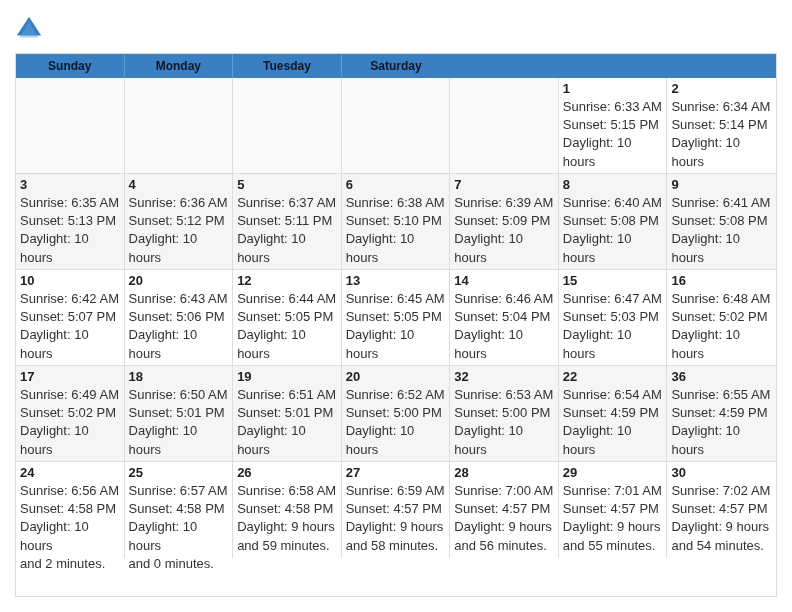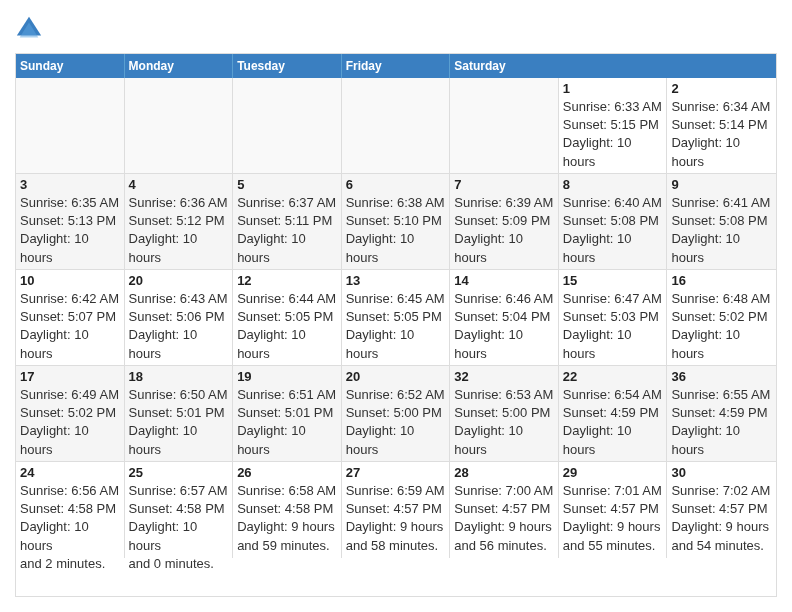--- a/index.html
+++ b/index.html
@@ -61,25 +61,25 @@
     .calendar {
       flex: 1;
       border: 1px solid #ddd;
     }
     .cal-header {
       display: grid;
       grid-template-columns: repeat(7, 1fr);
       background: #3a7fc1;
     }
     .cal-header-cell {
-      color: #ffffff;
+      color: #0f172a;
       font-size: 12px;
       font-weight: bold;
       padding: 5px 4px;
-      text-align: left;
+      text-align: center;
       border-right: 1px solid #5a9fd1;
     }
     .cal-header-cell:last-child {
       border-right: none;
     }
     .cal-body {
       display: flex;
       flex-direction: column;
     }
     .cal-row {
@@ -137,21 +137,20 @@
       <div class="month-title"></div>
       <div class="location"></div>
     </div>
   </div>
 
   <div class="calendar">
     <div class="cal-header">
     <div class="cal-header-cell">Sunday</div>
         <div class="cal-header-cell">Monday</div>
         <div class="cal-header-cell">Tuesday</div>
-        <div class="cal-header-cell">Friday</div>
         <div class="cal-header-cell">Saturday</div>
       </div>
     <div class="cal-body">
     <div class="cal-row" style="height: 96px;">
           <div class="cal-cell empty"></div>
           <div class="cal-cell empty"></div>
           <div class="cal-cell empty"></div>
           <div class="cal-cell empty"></div>
           <div class="cal-cell empty"></div>
           <div class="cal-cell">

